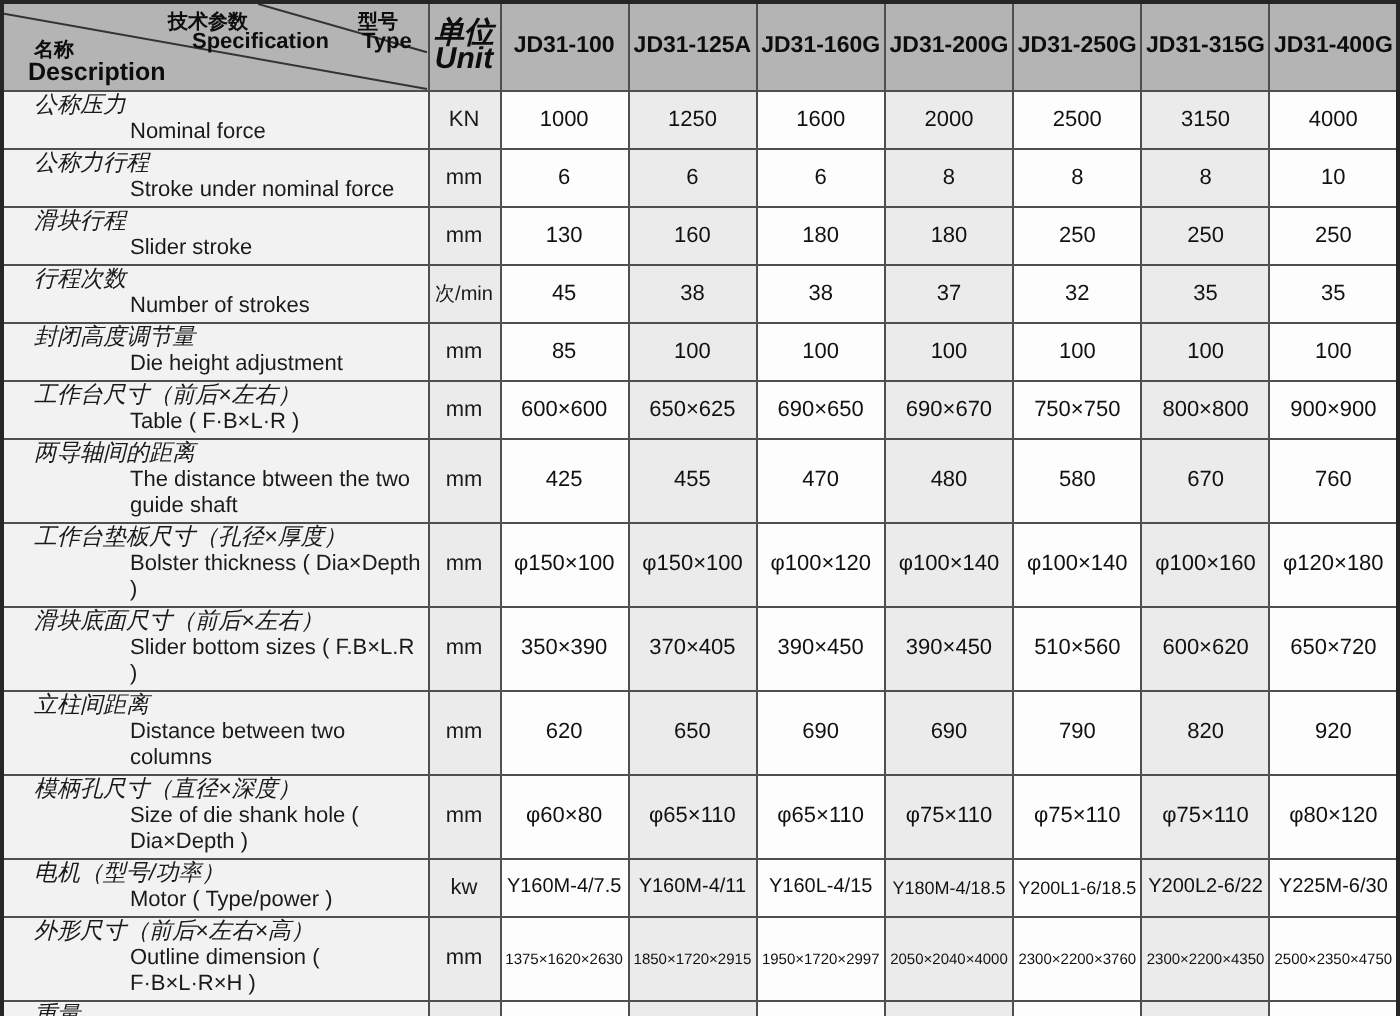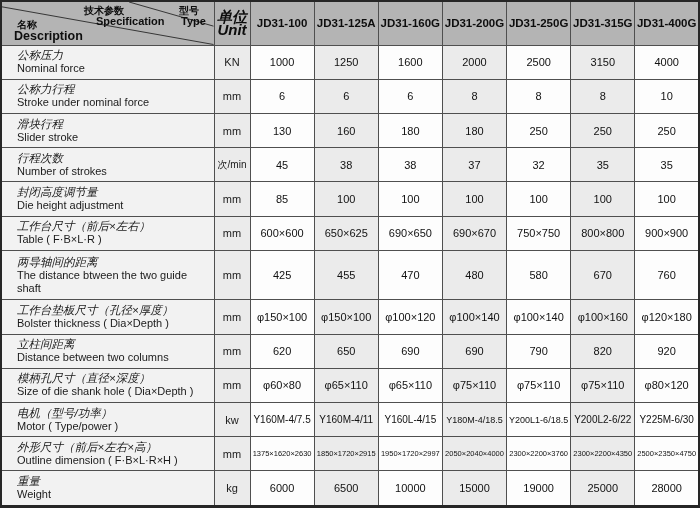--- a/index.html
+++ b/index.html
@@ -31,21 +31,21 @@
   .lbl-spec-en{left:94px;top:13px;font-size:11px;}
   .lbl-type-cn{left:177px;top:2px;font-size:10px;}
   .lbl-type-en{left:179px;top:13px;font-size:11px;}
   .lbl-name-cn{left:15px;top:16px;font-size:10px;}
   .lbl-name-en{left:12px;top:27px;font-size:12.5px;}
   .label-cell{
     background:var(--label-bg);text-align:left;vertical-align:middle;
     padding:1px 3px 1px 15px;
   }
   .label-cell .cn{font-size:11.5px;line-height:13px;font-style:italic;}
-  .label-cell .en{font-size:11px;line-height:13px;}
+  .label-cell .en{font-size:11px;line-height:13px;margin-left:48px;}
   .label-cell .en.sm{font-size:8.5px;}
   .unit-cell{background:var(--stripe);text-align:center;vertical-align:middle;font-size:11px;}
   .unit-cell.sm{font-size:10px;}
   .val-cell{background:var(--cell-bg);text-align:center;vertical-align:middle;font-size:11px;color:#111;}
   .val-cell.stripe{background:var(--stripe);}
   .val-cell.m{font-size:10px;}
   .val-cell.s{font-size:9px;}
   .val-cell.xs{font-size:7.5px;margin-top:44px;}
 </style>
 </head>
@@ -200,20 +200,34 @@
         <td class="val-cell">φ150×100</td>
         <td class="val-cell stripe">φ150×100</td>
         <td class="val-cell">φ100×120</td>
         <td class="val-cell stripe">φ100×140</td>
         <td class="val-cell">φ100×140</td>
         <td class="val-cell stripe">φ100×160</td>
         <td class="val-cell">φ120×180</td>
       </tr>
       <tr>
         <td class="label-cell">
+          <div class="cn">滑块底面尺寸（前后×左右）</div>
+          <div class="en">Slider bottom sizes ( F.B×L.R )</div>
+        </td>
+        <td class="unit-cell">mm</td>
+        <td class="val-cell">350×390</td>
+        <td class="val-cell stripe">370×405</td>
+        <td class="val-cell">390×450</td>
+        <td class="val-cell stripe">390×450</td>
+        <td class="val-cell">510×560</td>
+        <td class="val-cell stripe">600×620</td>
+        <td class="val-cell">650×720</td>
+      </tr>
+      <tr>
+        <td class="label-cell">
           <div class="cn">立柱间距离</div>
           <div class="en">Distance between two columns</div>
         </td>
         <td class="unit-cell">mm</td>
         <td class="val-cell">620</td>
         <td class="val-cell stripe">650</td>
         <td class="val-cell">690</td>
         <td class="val-cell stripe">690</td>
         <td class="val-cell">790</td>
         <td class="val-cell stripe">820</td>

